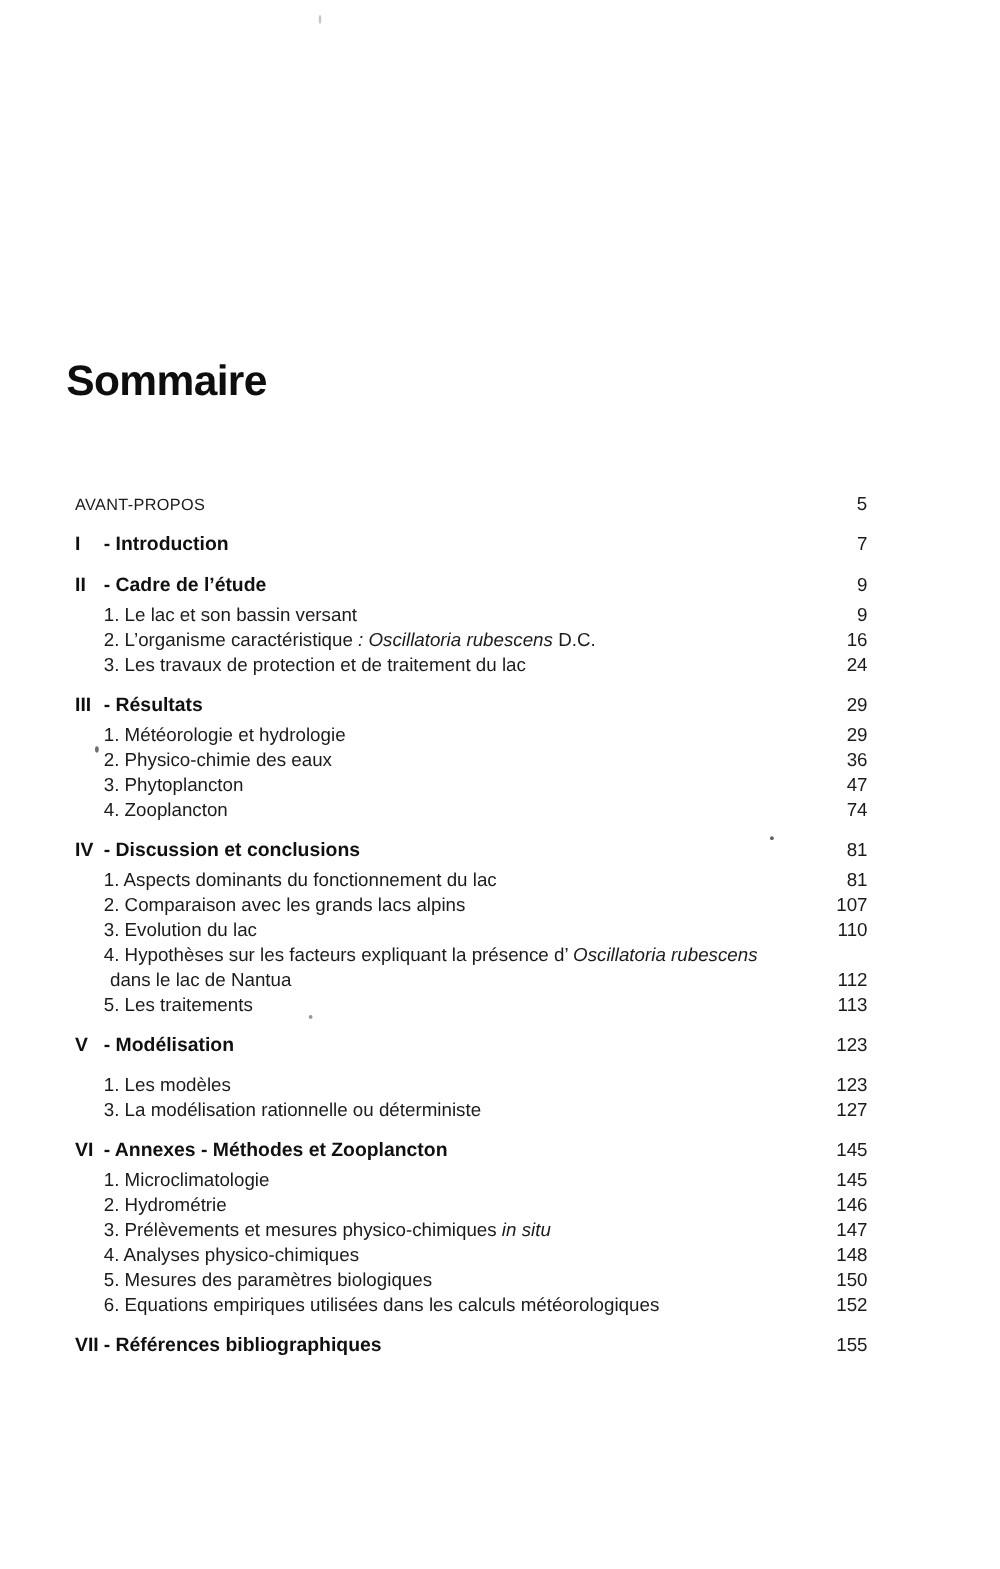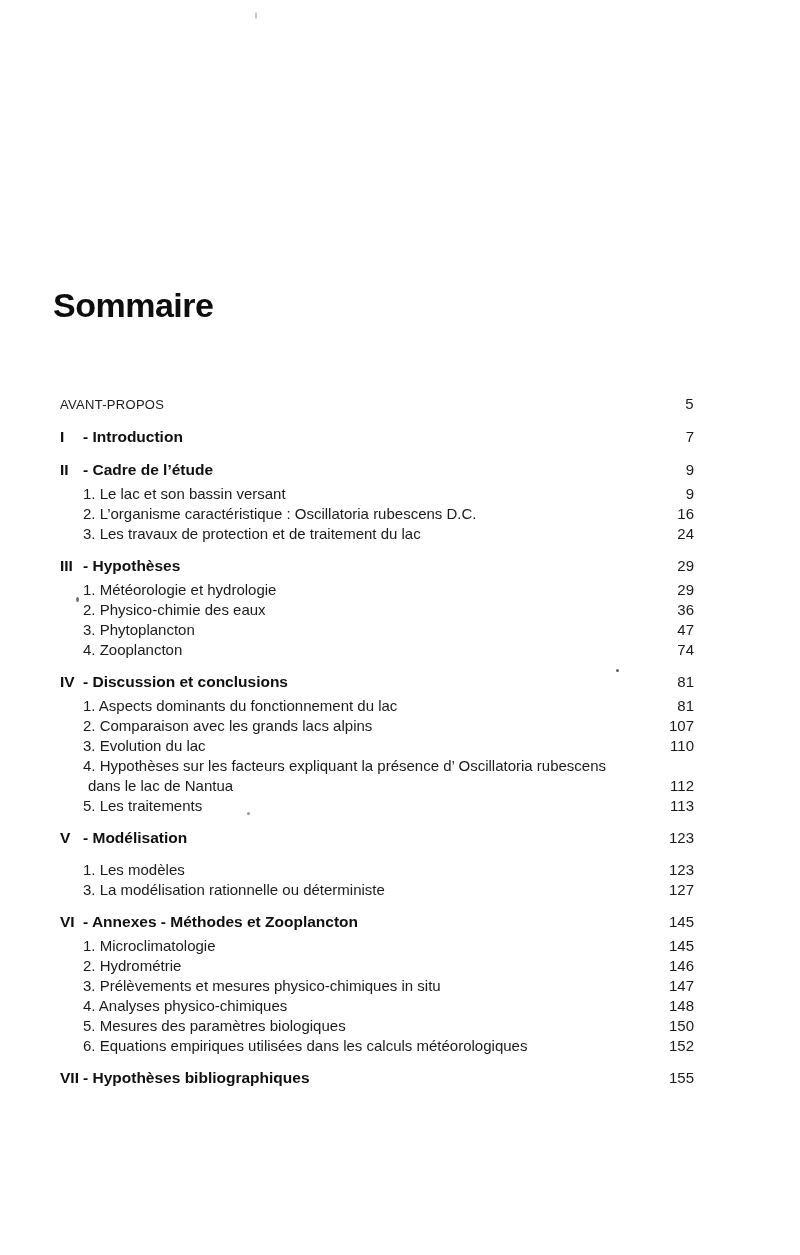--- a/index.html
+++ b/index.html
@@ -75,20 +75,21 @@
     margin-top: 3px;
   }
   .row.item.gap {
     margin-top: 11px;
   }
   .row.cont {
     padding-left: 28px;
     margin-top: 0;
   }
   .it {
+    font-style: italic;
   }
   .speck {
     position: absolute;
     border-radius: 50%;
   }
 </style>
 </head>
 <body>
 
 <div class="page">
@@ -115,21 +116,21 @@
       <div class="row item">
         <span class="label"><span>2. L’organisme caractéristique </span><span class="it">: Oscillatoria rubescens</span><span> D.C.</span></span>
         <span class="page-num">16</span>
       </div>
       <div class="row item">
         <span class="label"><span>3. Les travaux de protection et de traitement du lac</span></span>
         <span class="page-num">24</span>
       </div>
       <div class="row section">
         <span class="num-col">III</span>
-        <span class="label"><span>- Hypothèses</span></span>
+        <span class="label"><span>- Résultats</span></span>
         <span class="page-num">29</span>
       </div>
       <div class="row item first">
         <span class="label"><span>1. Météorologie et hydrologie</span></span>
         <span class="page-num">29</span>
       </div>
       <div class="row item">
         <span class="label"><span>2. Physico-chimie des eaux</span></span>
         <span class="page-num">36</span>
       </div>
@@ -206,21 +207,21 @@
       <div class="row item">
         <span class="label"><span>5. Mesures des paramètres biologiques</span></span>
         <span class="page-num">150</span>
       </div>
       <div class="row item">
         <span class="label"><span>6. Equations empiriques utilisées dans les calculs météorologiques</span></span>
         <span class="page-num">152</span>
       </div>
       <div class="row section">
         <span class="num-col">VII</span>
-        <span class="label"><span>- Hypothèses bibliographiques</span></span>
+        <span class="label"><span>- Références bibliographiques</span></span>
         <span class="page-num">155</span>
       </div>
     </div>
 </div>
 
 <div class="speck" style="left: 255px; top: 12px; width: 2px; height: 7px; background: rgb(198, 198, 198);"></div>
 <div class="speck" style="left: 76px; top: 597px; width: 3px; height: 5px; background: rgb(111, 111, 111);"></div>
 <div class="speck" style="left: 616px; top: 669px; width: 3px; height: 3px; background: rgb(95, 95, 95);"></div>
 <div class="speck" style="left: 247px; top: 812px; width: 3px; height: 3px; background: rgb(151, 151, 151);"></div>
 

